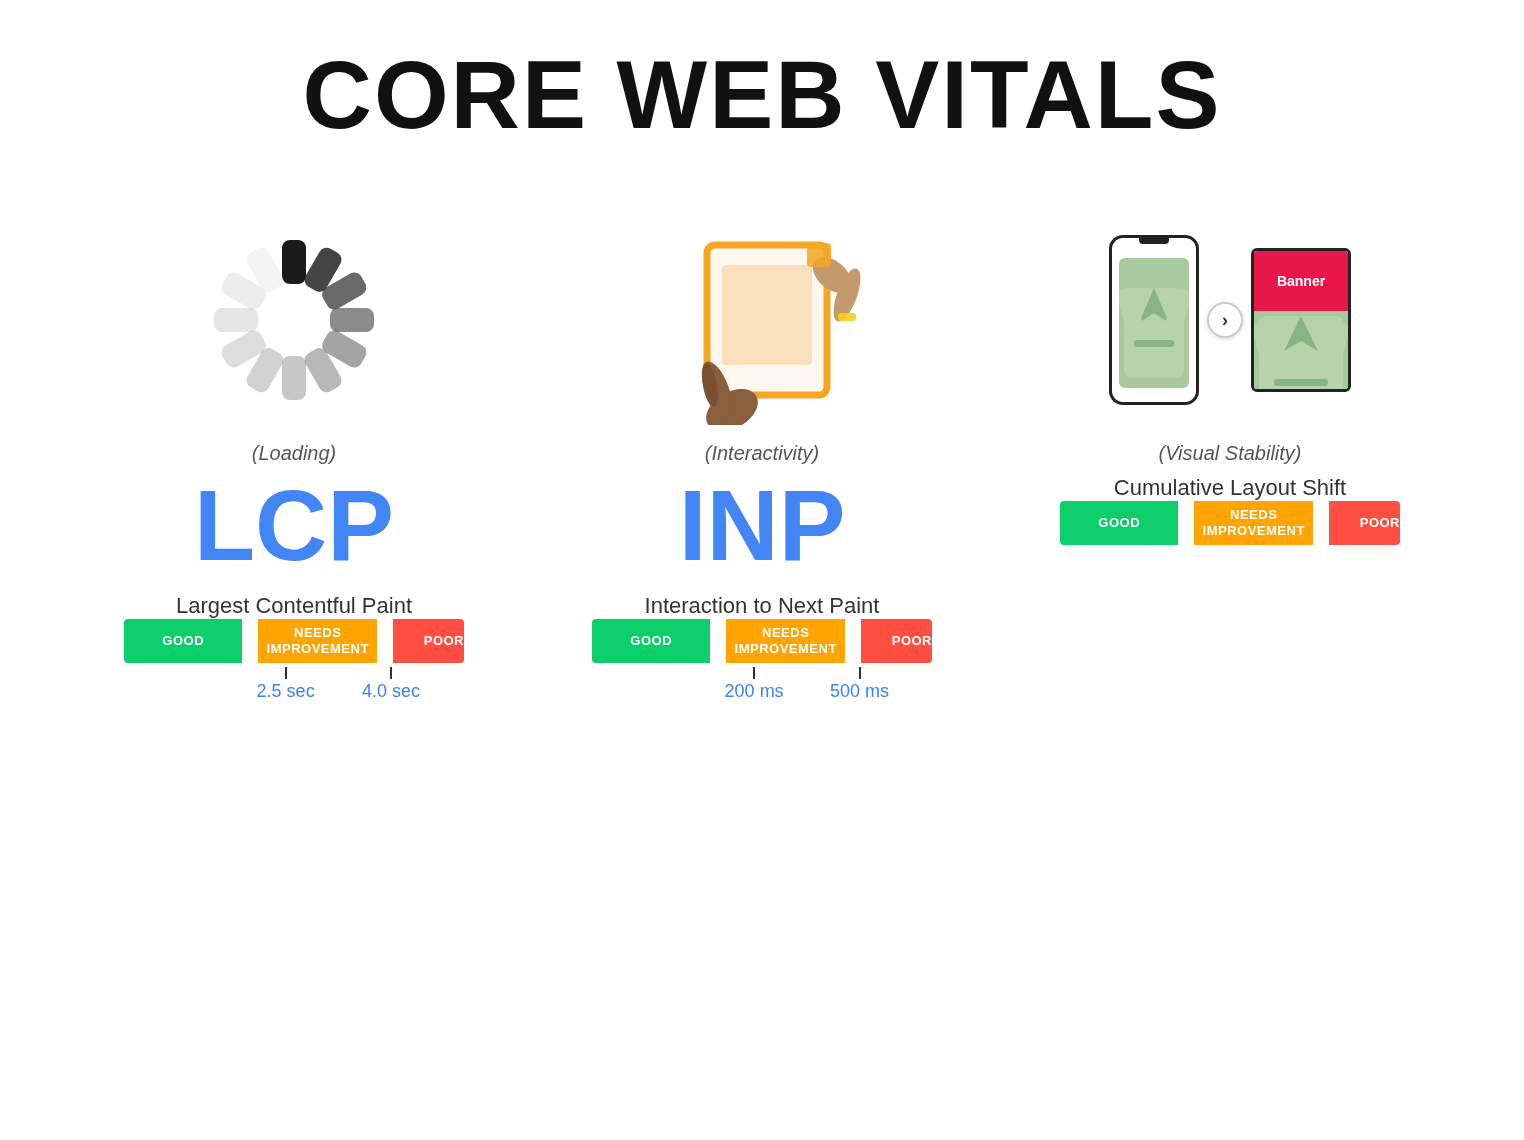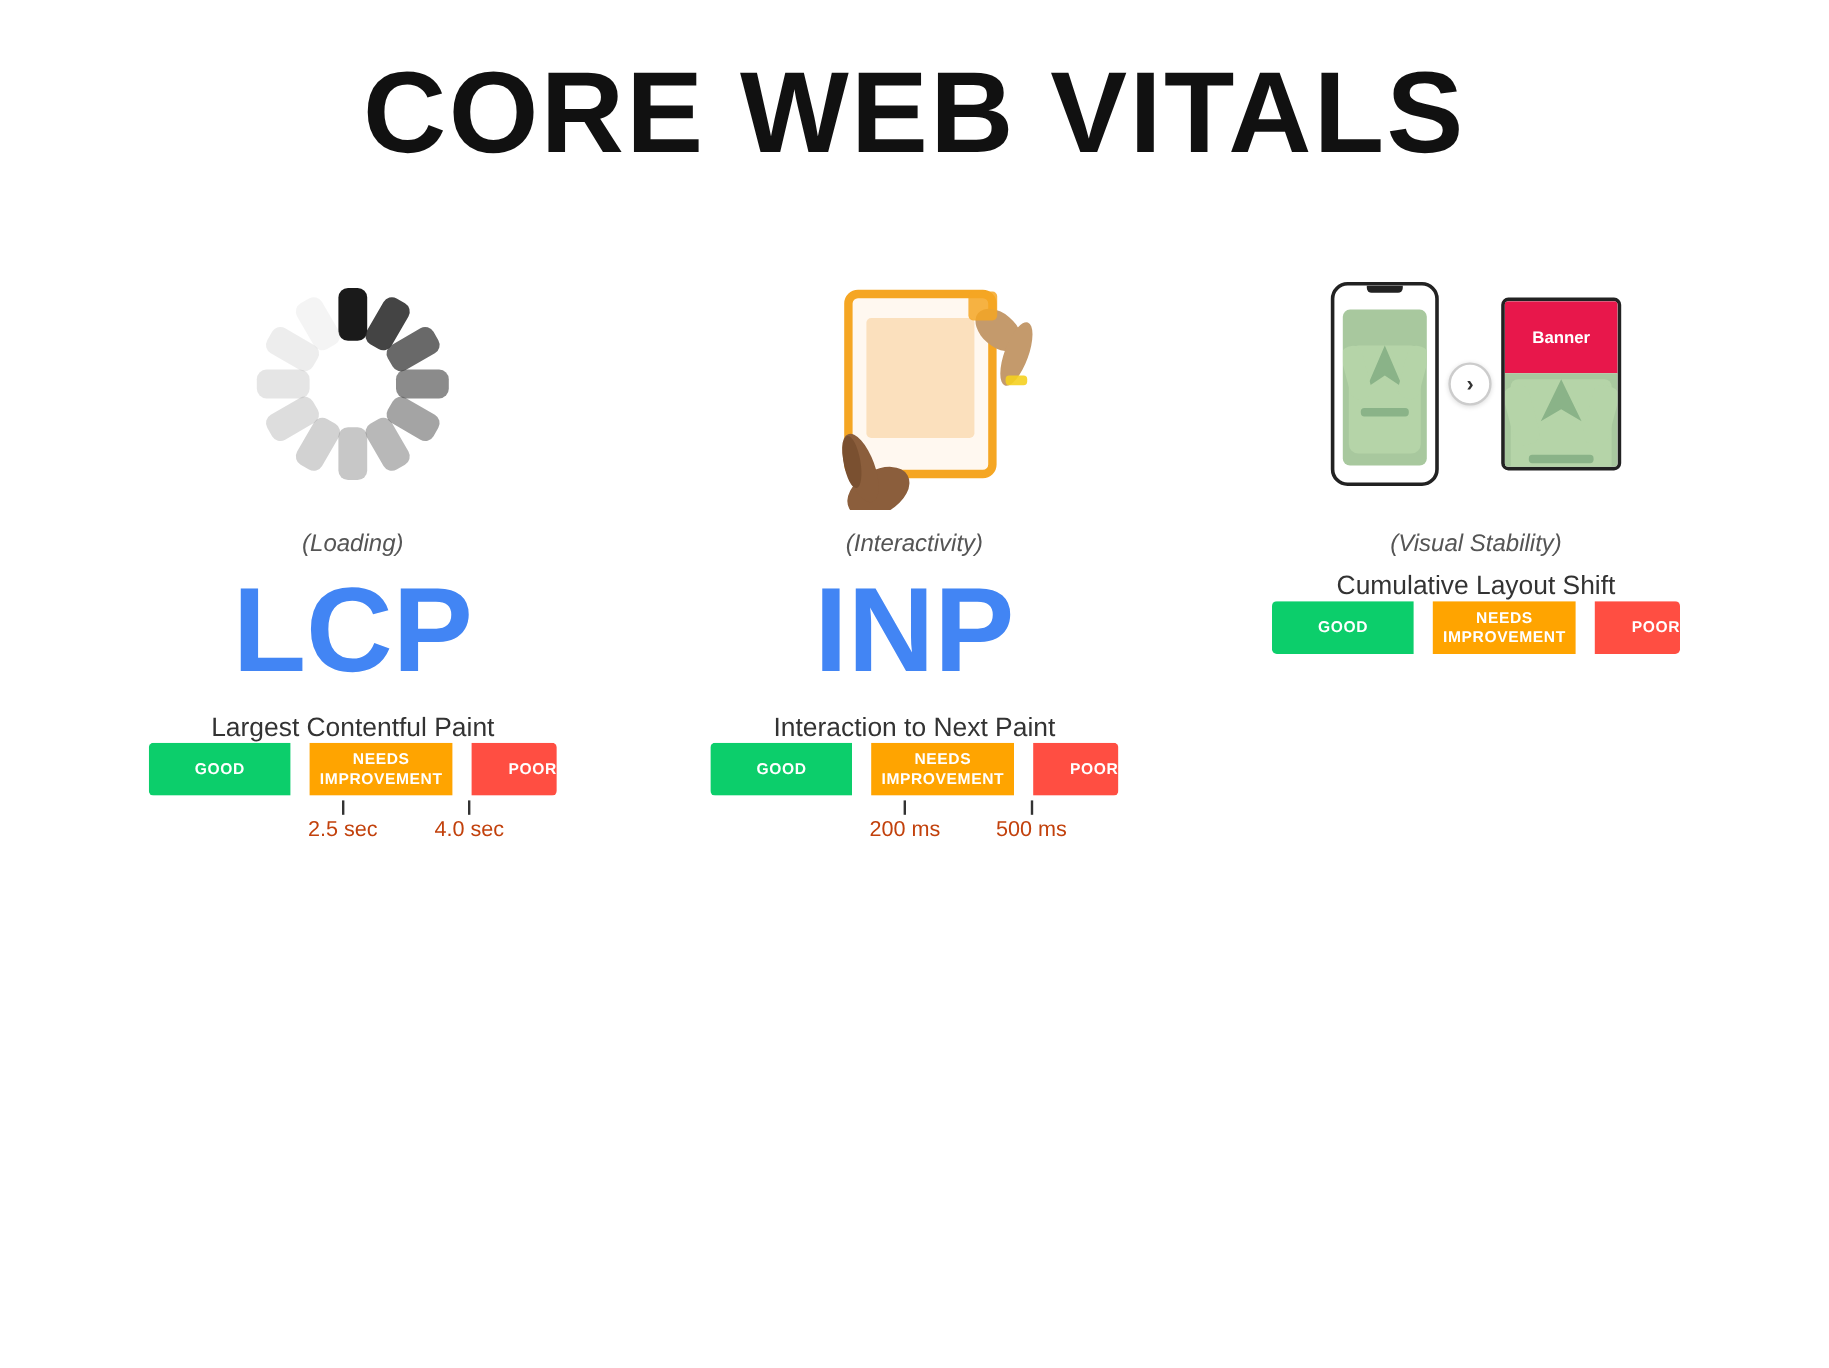--- a/index.html
+++ b/index.html
@@ -150,21 +150,21 @@
     }
 
     .marker-line {
       width: 2px;
       height: 12px;
       background: #333;
     }
 
     .marker-text {
       font-size: 18px;
-      color: #c2410c;
+      color: #3b82f6;
       font-weight: 500;
       margin-top: 2px;
     }
 
     
     .phone-shape {
       width: 90px;
       height: 170px;
       border: 3px solid #222;
       border-radius: 14px;

